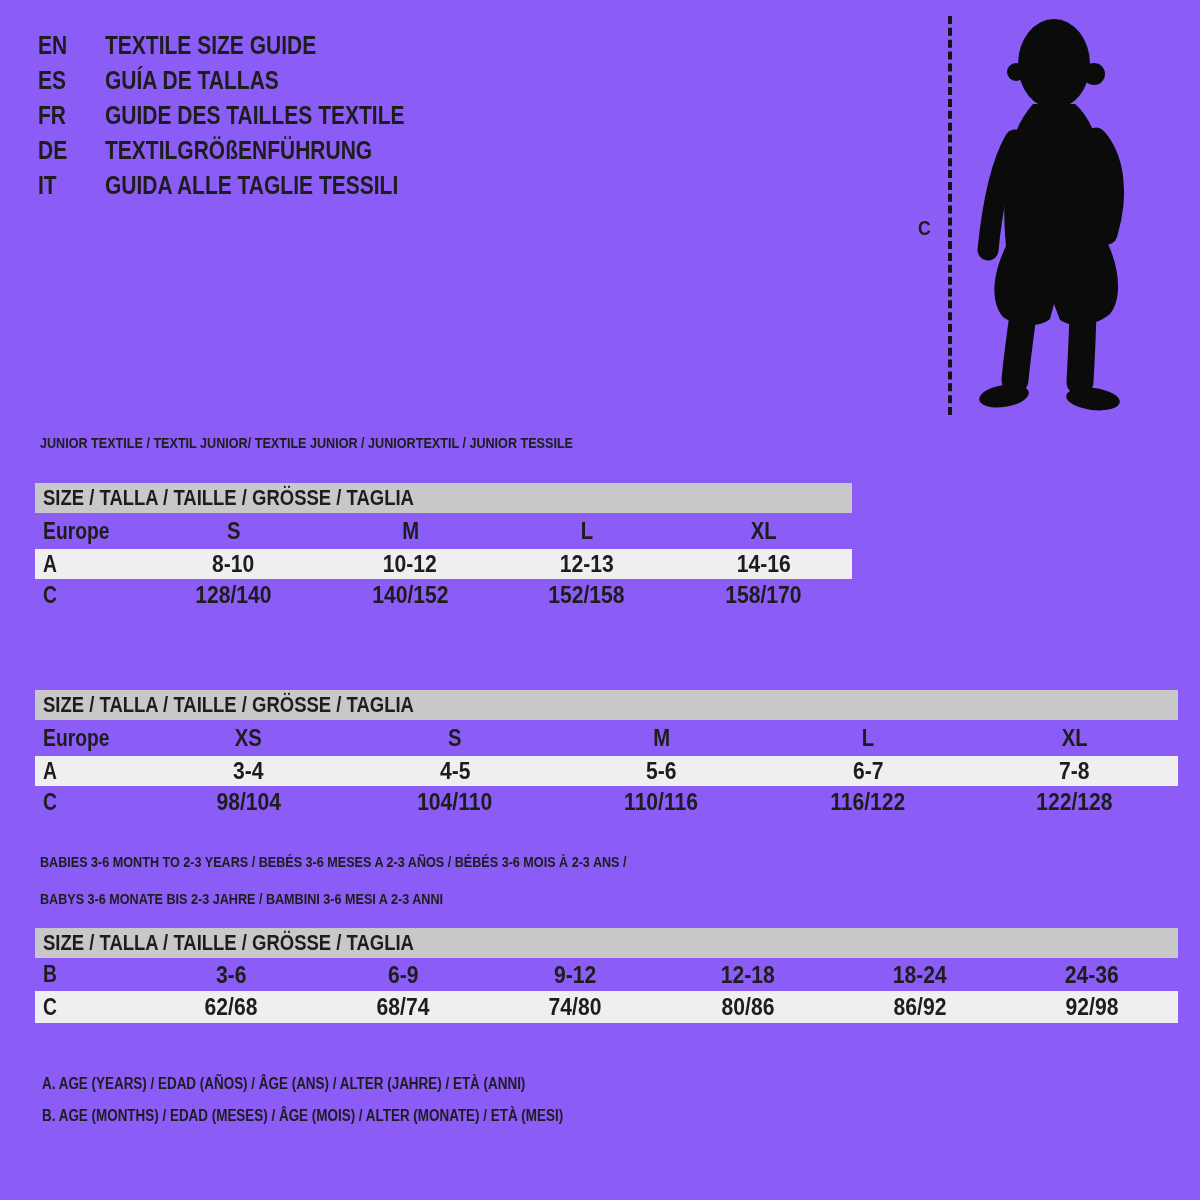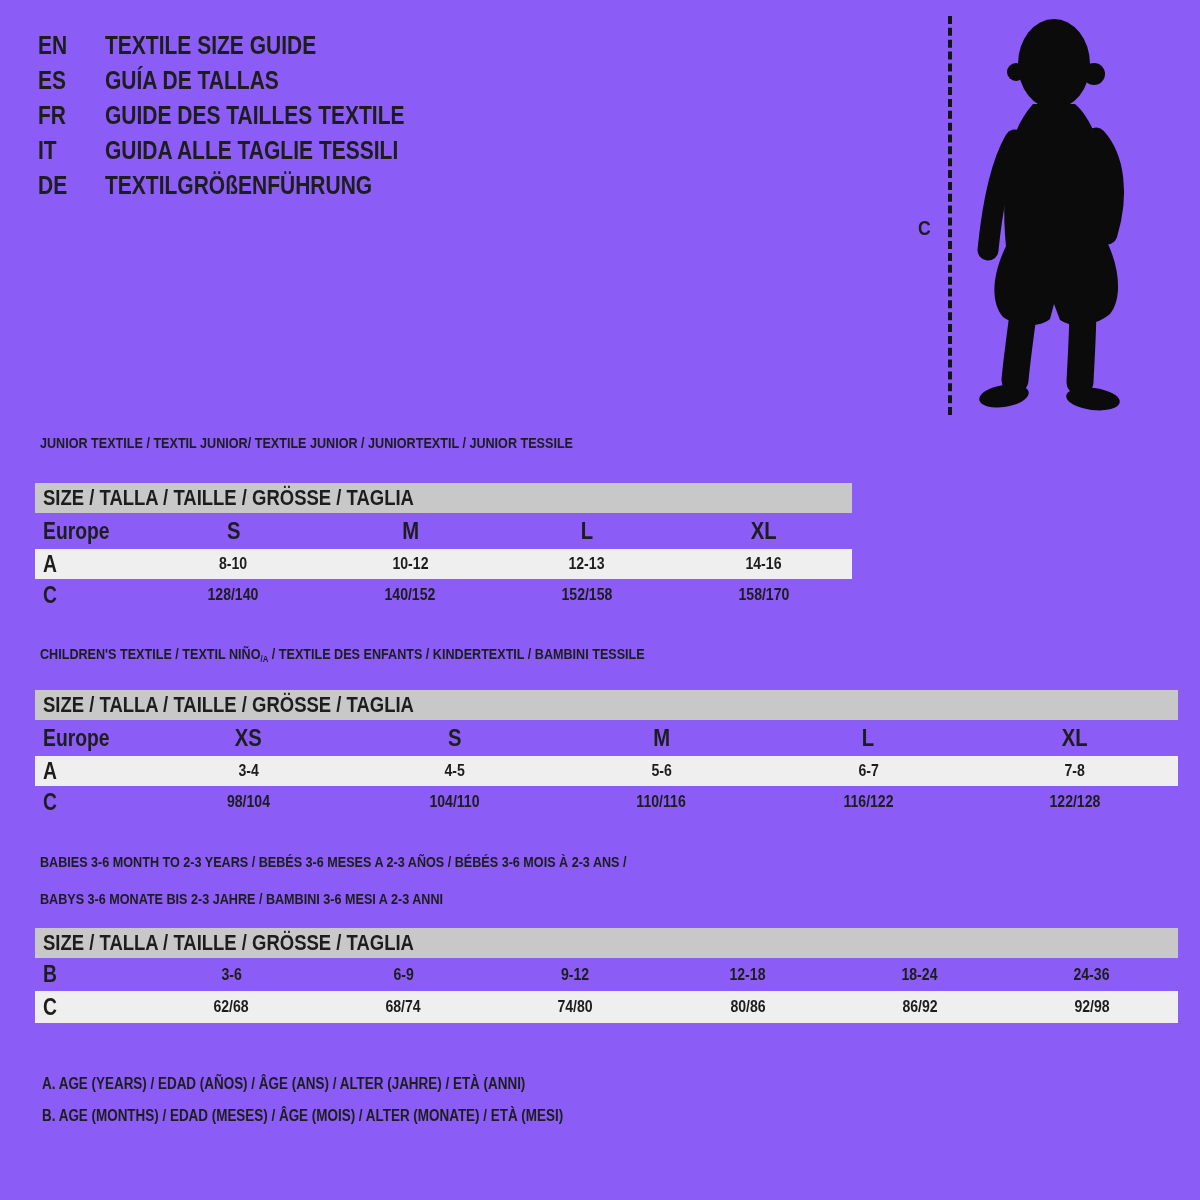--- a/index.html
+++ b/index.html
@@ -28,21 +28,21 @@
   .subA{font-size:0.62em;position:relative;top:0.28em;}
 
   
   .sizetable{position:absolute;left:35px;}
   .w1{width:817px;} .w2{width:1143px;}
   .bar{height:30px;background:#c8c8c8;display:flex;align-items:center;padding-left:8px;box-sizing:border-box;font-size:22px;}
   .trow{display:flex;align-items:center;}
   .hEur{height:36px;} .hA{height:30px;} .hC{height:32px;} .hB{height:33px;}
   .gray{background:#efefef;}
   .lab{width:110px;padding-left:8px;box-sizing:border-box;font-size:23px;}
-  .cell{flex:1;text-align:center;font-size:16px;}
+  .cell{flex:1;text-align:center;font-size:24px;}
   .eur .cell{font-size:23px;}
 
   
   .legend{position:absolute;left:42px;top:1068px;}
   .legline{height:32px;display:flex;align-items:center;font-size:16px;}
 </style>
 </head>
 <body>
 
 <div id="canvas">
@@ -54,26 +54,26 @@
     </div>
     <div class="lrow">
       <span class="lcode cx">ES</span>
       <span class="llabel cx">GUÍA DE TALLAS</span>
     </div>
     <div class="lrow">
       <span class="lcode cx">FR</span>
       <span class="llabel cx">GUIDE DES TAILLES TEXTILE</span>
     </div>
     <div class="lrow">
+      <span class="lcode cx">DE</span>
+      <span class="llabel cx">TEXTILGRÖßENFÜHRUNG</span>
+    </div>
+    <div class="lrow">
       <span class="lcode cx">IT</span>
       <span class="llabel cx">GUIDA ALLE TAGLIE TESSILI</span>
-    </div>
-    <div class="lrow">
-      <span class="lcode cx">DE</span>
-      <span class="llabel cx">TEXTILGRÖßENFÜHRUNG</span>
     </div>
   </div>
 
   <div class="dashline"></div>
   <div class="cmark"><span class="cx">C</span></div>
   <svg class="baby" width="180" height="405" viewBox="0 0 180 405">
     <g fill="#0b0b0b" stroke="none">
       <ellipse cx="91" cy="52" rx="36" ry="45"></ellipse>
       <circle cx="53" cy="60" r="9"></circle>
       <circle cx="131" cy="62" r="11"></circle>
@@ -111,23 +111,20 @@
     </div>
     <div class="trow hC">
       <div class="lab"><span class="cx">C</span></div>
       <div class="cell"><span class="cc">128/140</span></div>
       <div class="cell"><span class="cc">140/152</span></div>
       <div class="cell"><span class="cc">152/158</span></div>
       <div class="cell"><span class="cc">158/170</span></div>
     </div>
   </div>
 
-  <div class="sechead" style="top:641px;">
-    <span class="cx"><span>CHILDREN'S TEXTILE / TEXTIL NIÑO</span><span class="subA">/A</span><span> / TEXTILE DES ENFANTS / KINDERTEXTIL / BAMBINI TESSILE</span></span>
-  </div>
   <div class="sizetable w2" style="top:690px;">
     <div class="bar">
       <span class="cx">SIZE / TALLA / TAILLE / GRÖSSE / TAGLIA</span>
     </div>
     <div class="trow hEur eur">
       <div class="lab"><span class="cx">Europe</span></div>
       <div class="cell"><span class="cc">XS</span></div>
       <div class="cell"><span class="cc">S</span></div>
       <div class="cell"><span class="cc">M</span></div>
       <div class="cell"><span class="cc">L</span></div>

